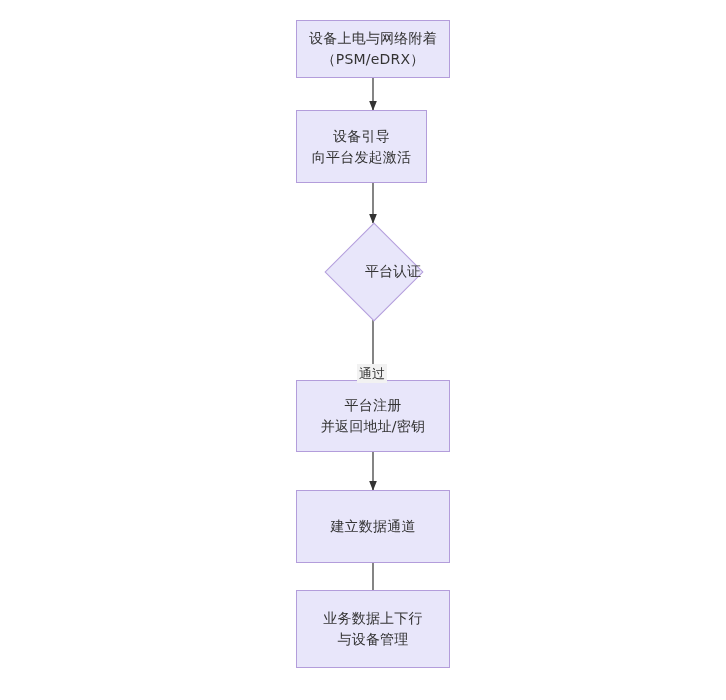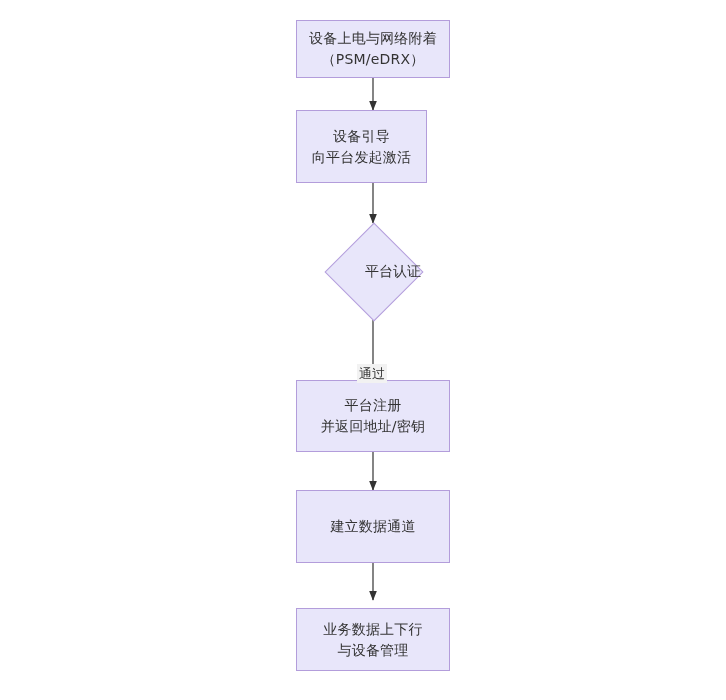--- a/index.html
+++ b/index.html
@@ -112,20 +112,20 @@
         <span class="line-text">平台认证</span>
       </div>
     </div>
     <div class="node node-rect" style="left: 296px; top: 380px; width: 154px; height: 72px;">
       <span class="line-text">平台注册</span>
       <span class="line-text">并返回地址/密钥</span>
     </div>
     <div class="node node-rect" style="left: 296px; top: 490px; width: 154px; height: 73px;">
       <span class="line-text">建立数据通道</span>
     </div>
-    <div class="node node-rect" style="left: 296px; top: 608px; width: 154px; height: 63px;">
+    <div class="node node-rect" style="left: 296px; top: 590px; width: 154px; height: 78px;">
       <span class="line-text">业务数据上下行</span>
       <span class="line-text">与设备管理</span>
     </div>
   </div>
 <div id="edge-label-layer">
     <div class="edge-label" style="left: 357px; top: 344px;">通过</div>
   </div>
 
 </body></html>

